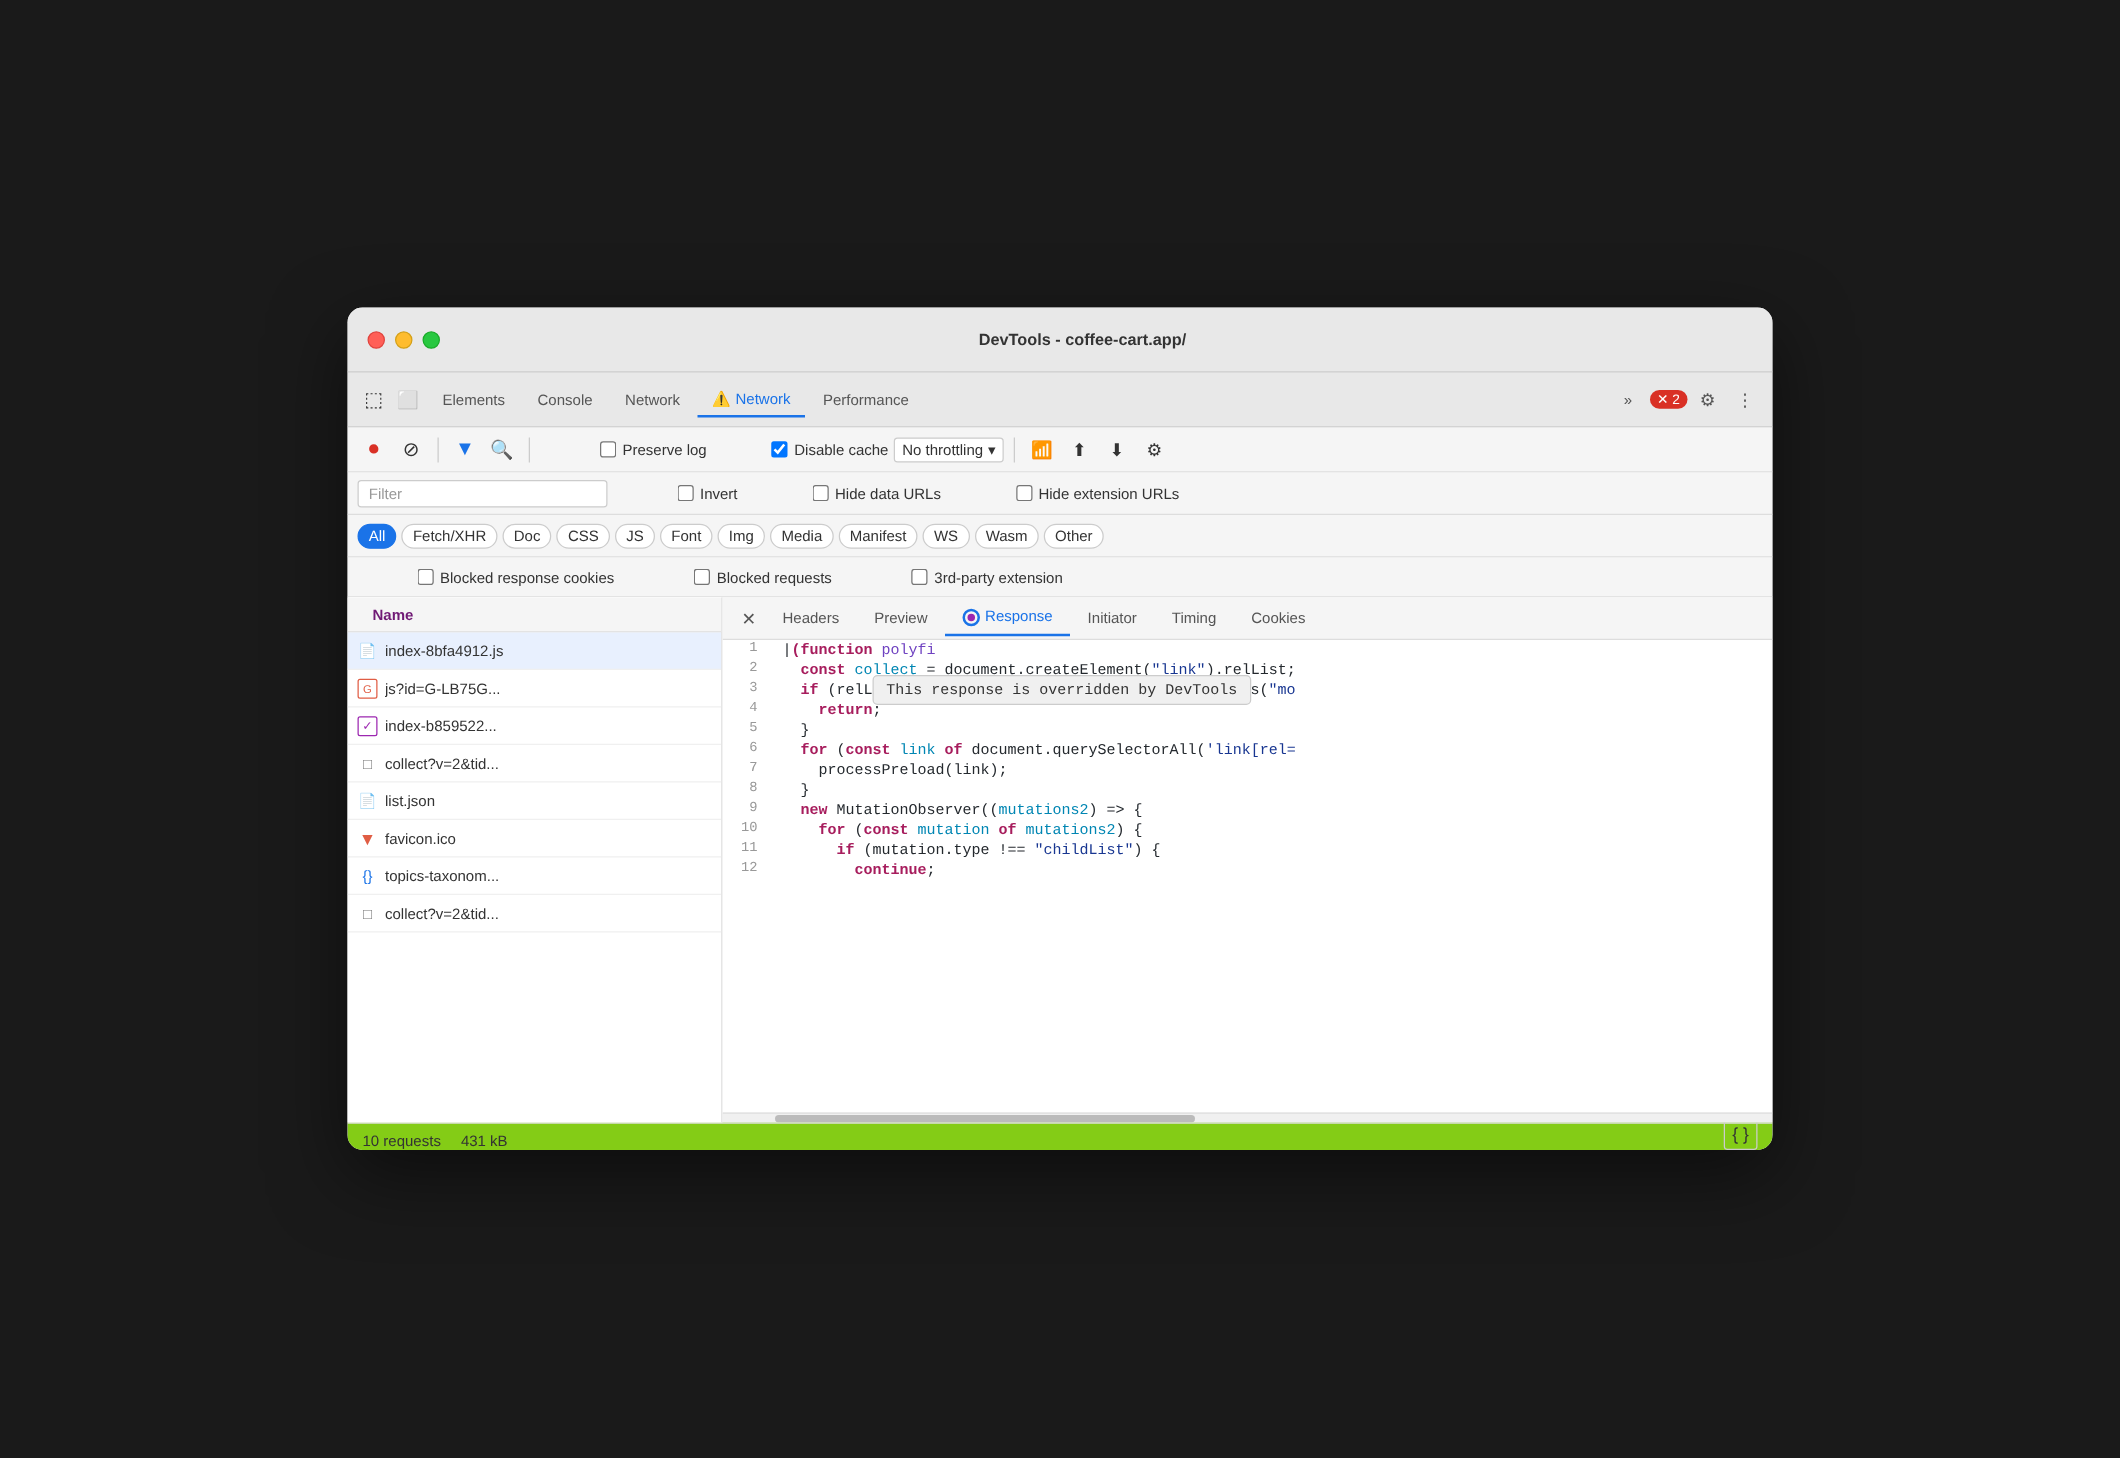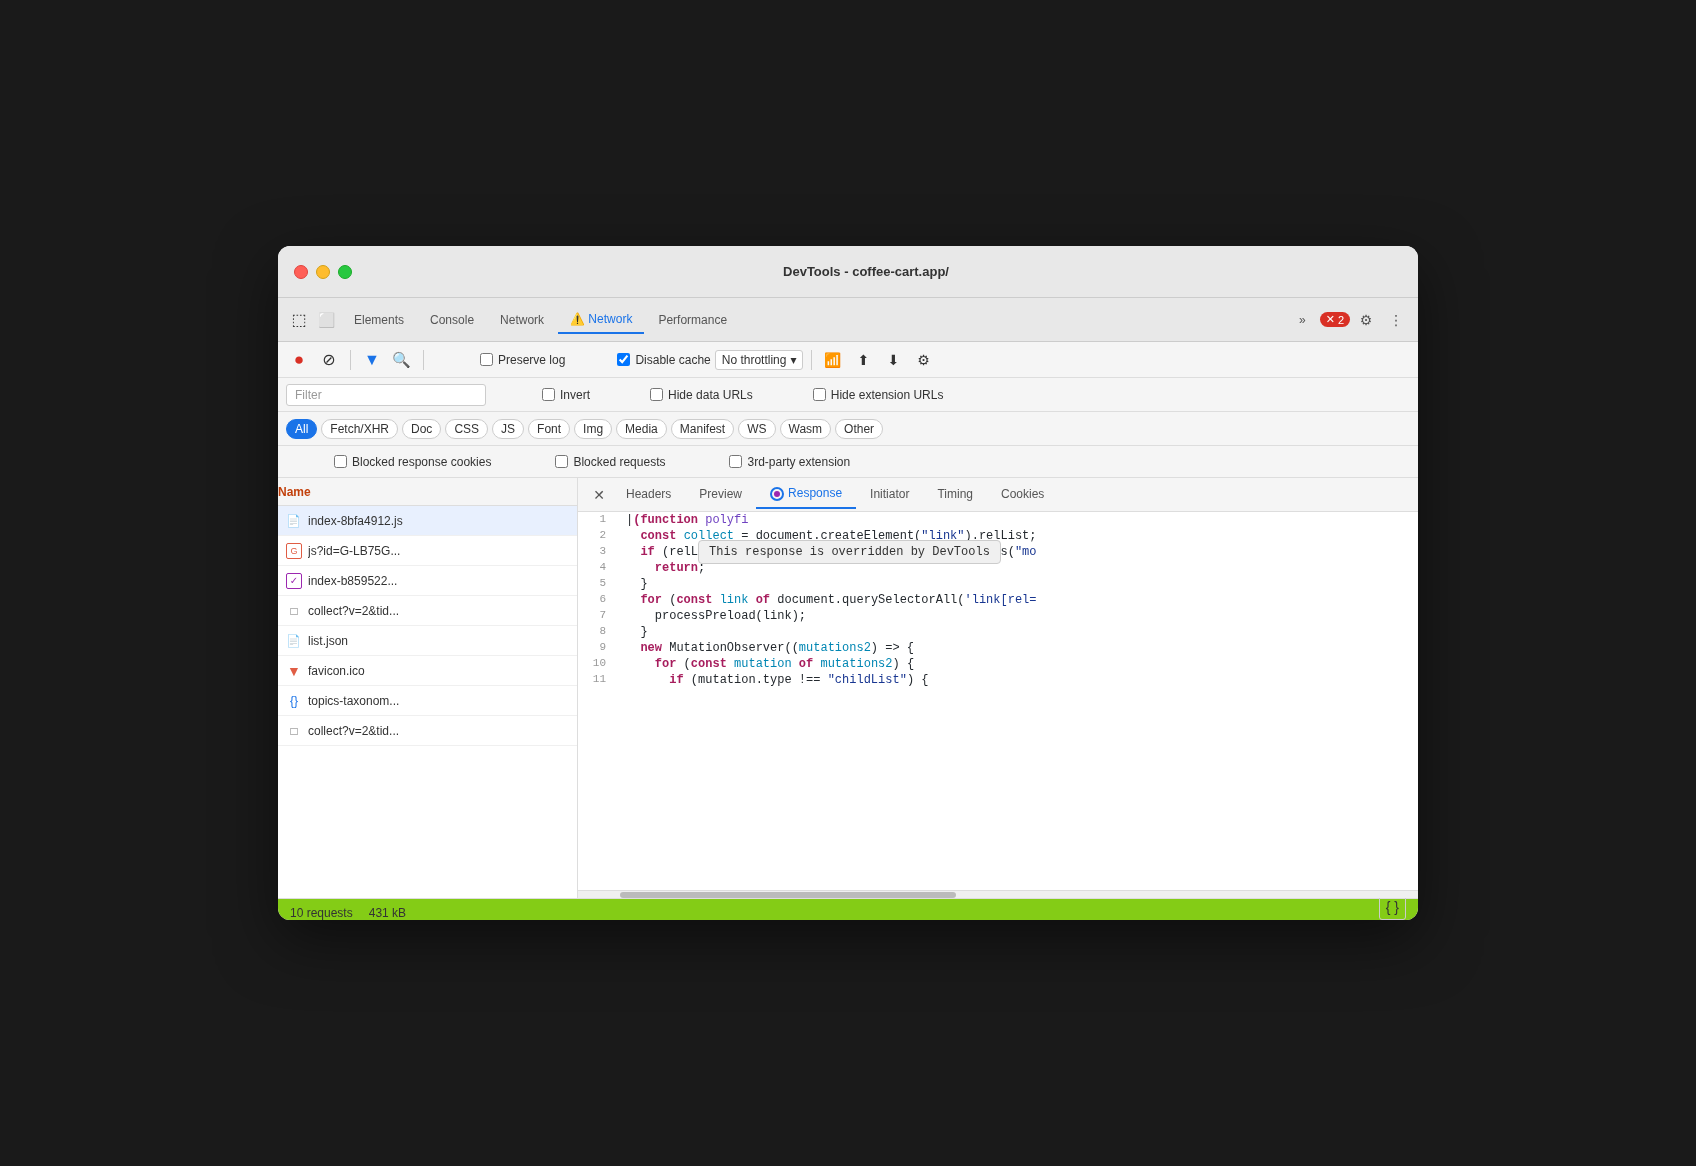--- a/index.html
+++ b/index.html
@@ -214,26 +214,26 @@
     .file-list {
       width: 300px;
       border-right: 1px solid #ddd;
       overflow-y: auto;
       background: white;
     }
     .file-list-header {
       display: flex;
       align-items: center;
       height: 28px;
-      padding: 0 0;
+      padding: 0 20px;
       background: #f5f5f5;
       border-bottom: 1px solid #ddd;
       font-size: 12px;
       font-weight: 600;
-      color: #c2410c;
+      color: #701a75;
     }
     .file-item {
       display: flex;
       align-items: center;
       height: 30px;
       padding: 0 8px;
       font-size: 12px;
       color: #333;
       cursor: pointer;
       gap: 6px;
@@ -598,20 +598,24 @@
               <td class="line-content">  <span class="kw">new</span> MutationObserver((<span class="var">mutations2</span>) =&gt; {</td>
             </tr>
             <tr>
               <td class="line-num">10</td>
               <td class="line-content">    <span class="kw">for</span> (<span class="kw">const</span> <span class="var">mutation</span> <span class="kw">of</span> <span class="var">mutations2</span>) {</td>
             </tr>
             <tr>
               <td class="line-num">11</td>
               <td class="line-content">      <span class="kw">if</span> (mutation.type !== <span class="str">"childList"</span>) {</td>
             </tr>
+            <tr>
+              <td class="line-num">12</td>
+              <td class="line-content">        <span class="kw">continue</span>;</td>
+            </tr>
           </tbody>
         </table>
       </div>
 
       <div class="scroll-track">
         <div class="scroll-thumb"></div>
       </div>
     </div>
   </div>
 

